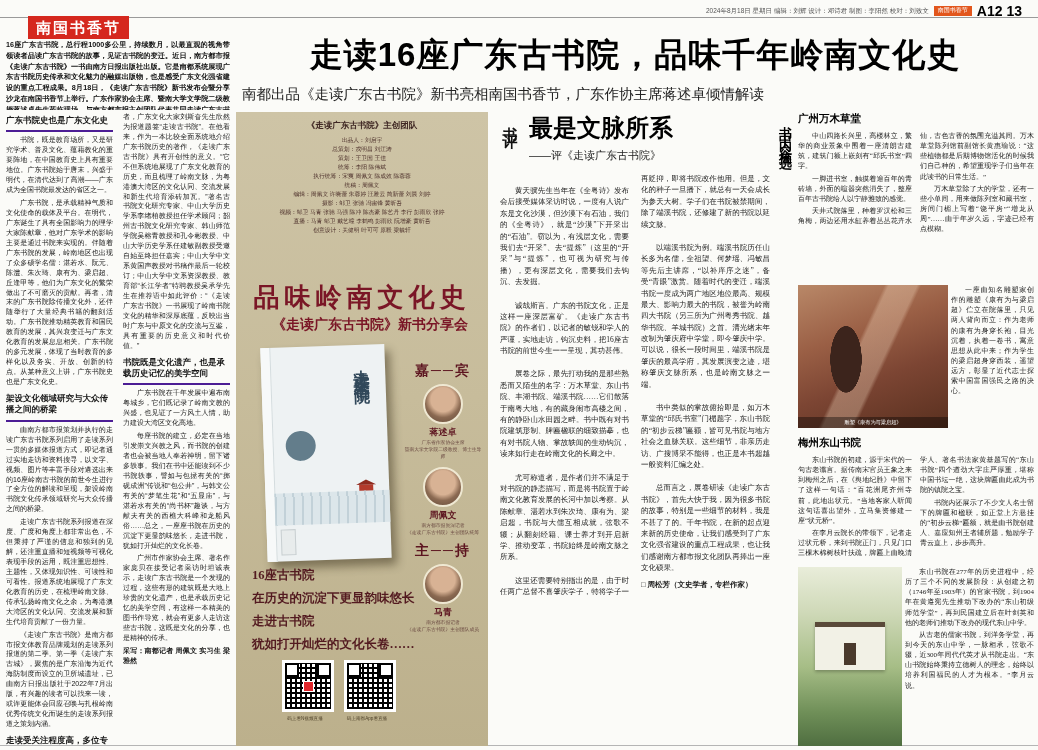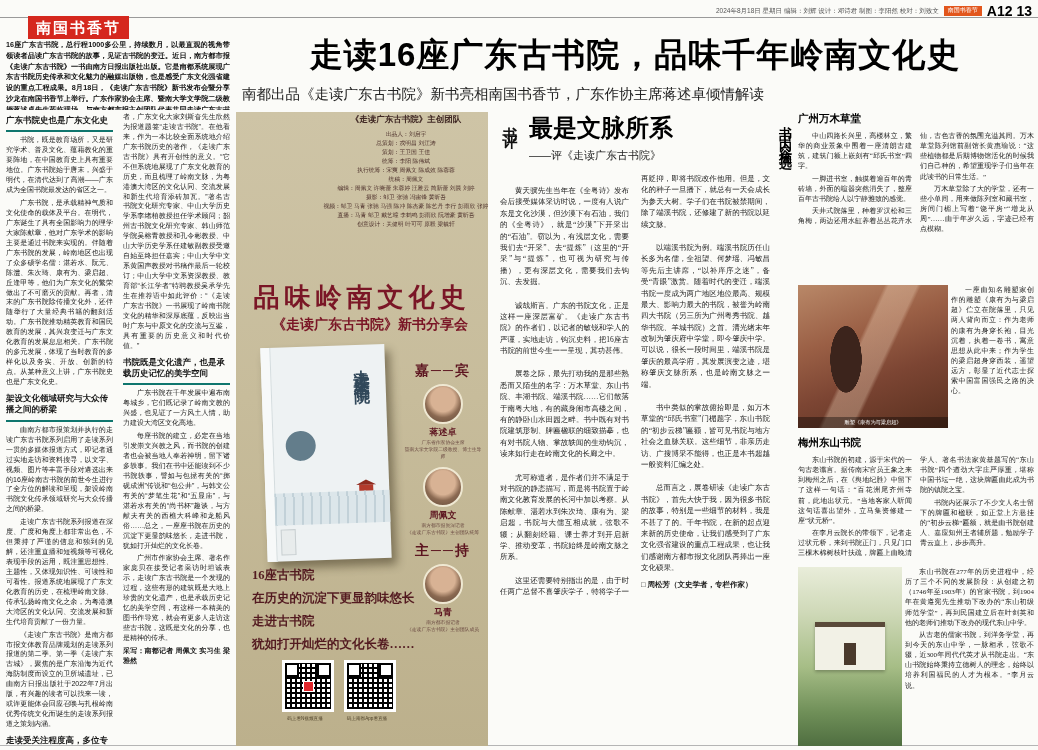--- a/index.html
+++ b/index.html
@@ -3,43 +3,43 @@
 <meta charset="utf-8">
 <style>
   html,body{margin:0;padding:0;width:1038px;height:750px;overflow:hidden;background:#fbfbf8;
     font-family:"Liberation Sans","DejaVu Sans",sans-serif;color:#1a1a1a;}
   .page{position:relative;width:1038px;height:750px;}
   .topline{position:absolute;left:0;top:17px;width:1038px;height:1px;background:#9a9a9a;}
   .botline{position:absolute;left:0;top:745px;width:1038px;height:1px;background:#b5b5b5;}
   
   .fest-badge{position:absolute;left:28px;top:16px;background:#d5281e;color:#fff;
     font-size:15px;font-weight:900;letter-spacing:2px;padding:4px 8px;line-height:1;}
-  .meta{position:absolute;right:6px;top:3px;display:flex;align-items:center;gap:5px;}
+  .meta{position:absolute;right:16px;top:3px;display:flex;align-items:center;gap:5px;}
   .dateline{font-size:6.5px;color:#555;}
   .minibadge{background:#e2561c;color:#fff;font-size:6px;padding:1px 4px;line-height:1.3;}
   .pageno{font-size:14px;font-weight:900;color:#000;}
   
   .intro{position:absolute;left:6px;top:40px;width:224px;height:70px;overflow:hidden;
     font-size:7.2px;font-weight:bold;line-height:1.5;text-align:justify;color:#111;margin:0;}
   .head{position:absolute;left:236px;top:33px;width:798px;}
   .head h1{margin:0;font-size:33px;font-weight:900;letter-spacing:1px;text-align:center;color:#000;}
   .head .sub{margin:7px 0 0 6px;font-size:14.5px;color:#222;}
   
   .leftart{position:absolute;left:6px;top:112px;width:224px;height:634px;display:flex;gap:10px;}
   .lcol{width:107px;height:100%;overflow:hidden;font-size:7px;line-height:1.42;text-align:justify;color:#191919;}
   .lcol p{margin:0 0 3px;}
-  .t-h{font-weight:900;font-size:8.5px;text-indent:0;border-bottom:2px solid #0f766e;
+  .t-h{font-weight:900;font-size:8.5px;text-indent:0;border-bottom:2px solid #4c1d95;
     padding:3px 0 4px;margin:5px 0 5px;line-height:1.35;text-align:left;}
   .t-p{text-indent:2em;}
   .t-pc{text-indent:0;}
   .t-by{font-weight:bold;text-indent:0;margin-top:5px;}
   
   .poster{position:absolute;left:236px;top:112px;width:252px;height:634px;overflow:hidden;
     background:linear-gradient(180deg,#cec4a6 0%,#c7bc9b 45%,#bcb08c 100%);}
-  .credits{position:absolute;left:0;top:2px;width:100%;text-align:center;color:#4c2f2a;margin-left:44px;}
+  .credits{position:absolute;left:0;top:8px;width:100%;text-align:center;color:#4c2f2a;}
   .credits-title{font-size:8.5px;font-weight:900;margin-bottom:4px;color:#3f2723;}
   .credit-line{font-size:5.8px;line-height:1.55;}
   .ptitle{position:absolute;left:0;top:168px;width:100%;text-align:center;
     font-family:"Liberation Serif","DejaVu Serif",serif;font-size:26px;font-weight:900;
     letter-spacing:5px;color:#7a1626;}
   .psub{position:absolute;left:0;top:204px;width:100%;text-align:center;
     font-family:"Liberation Serif","DejaVu Serif",serif;font-size:14px;font-weight:bold;color:#7a1626;padding-left:8px;}
   .cover{position:absolute;left:28px;top:234px;width:124px;height:214px;background:#eef2f3;
     transform:rotate(-2deg);box-shadow:5px 7px 10px rgba(40,30,10,.45);}
   .cover .spine{position:absolute;left:0;top:0;width:9px;height:100%;background:#f7f9f9;border-right:1px solid #d4dcde;}

